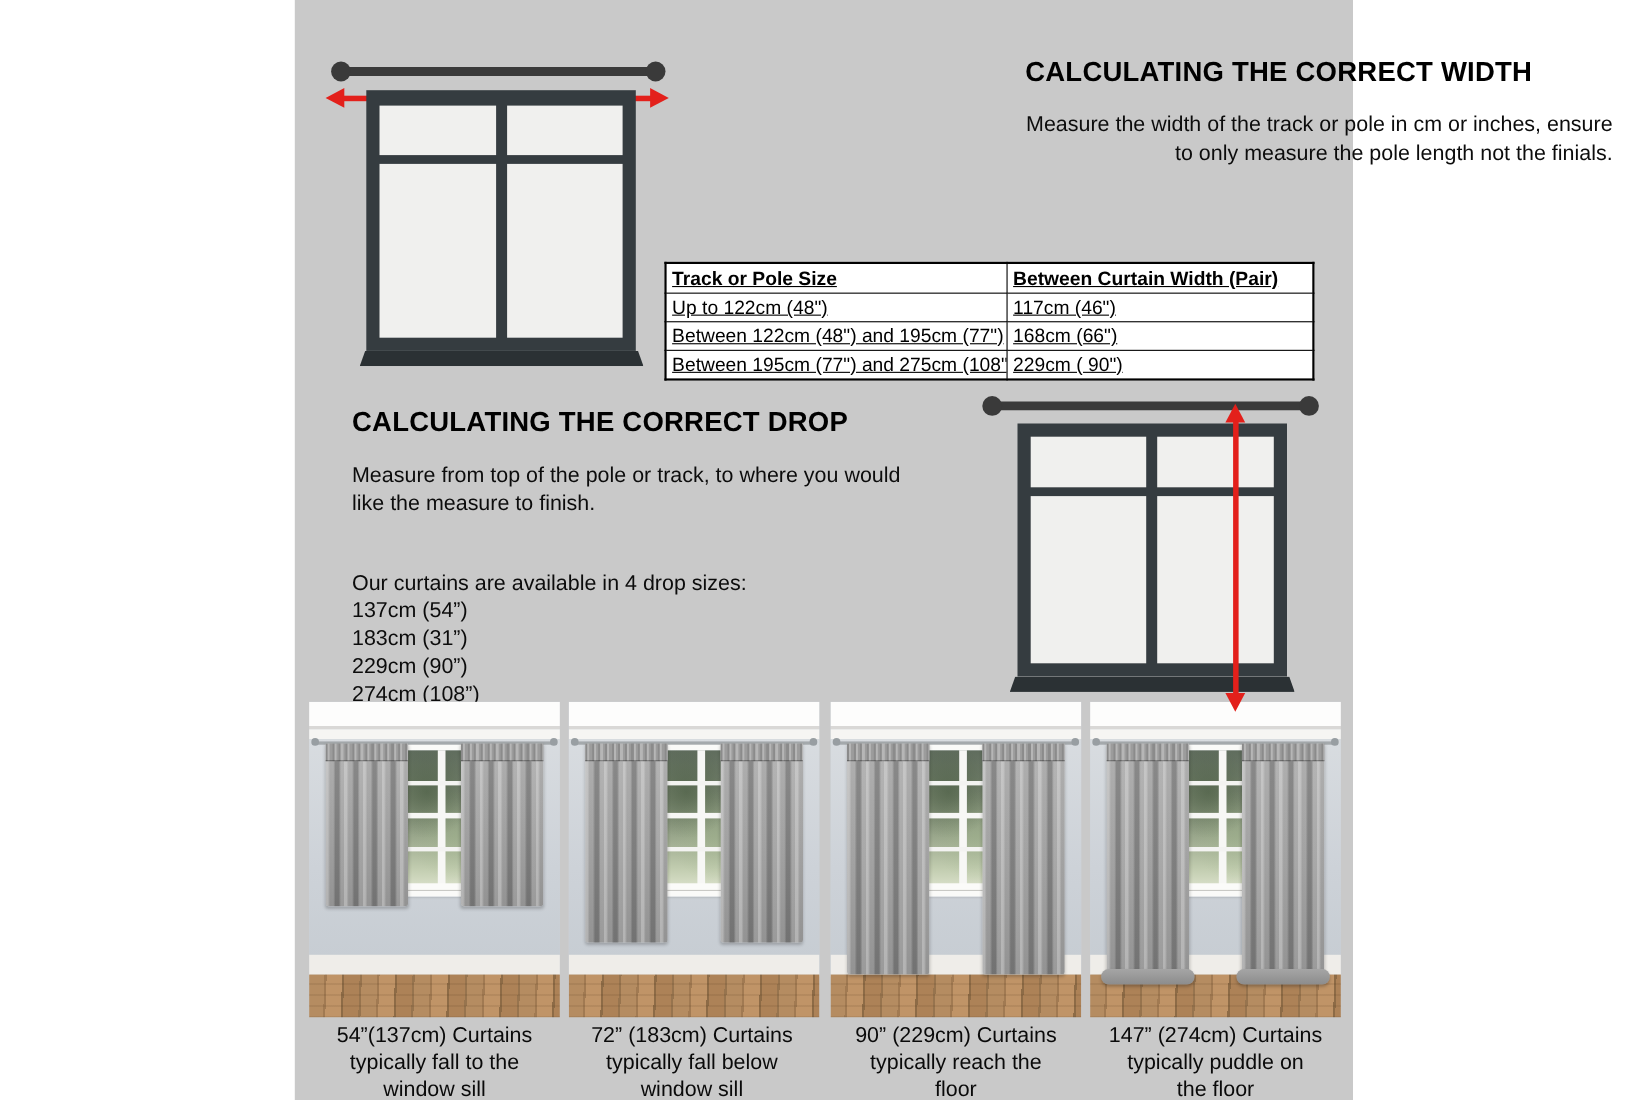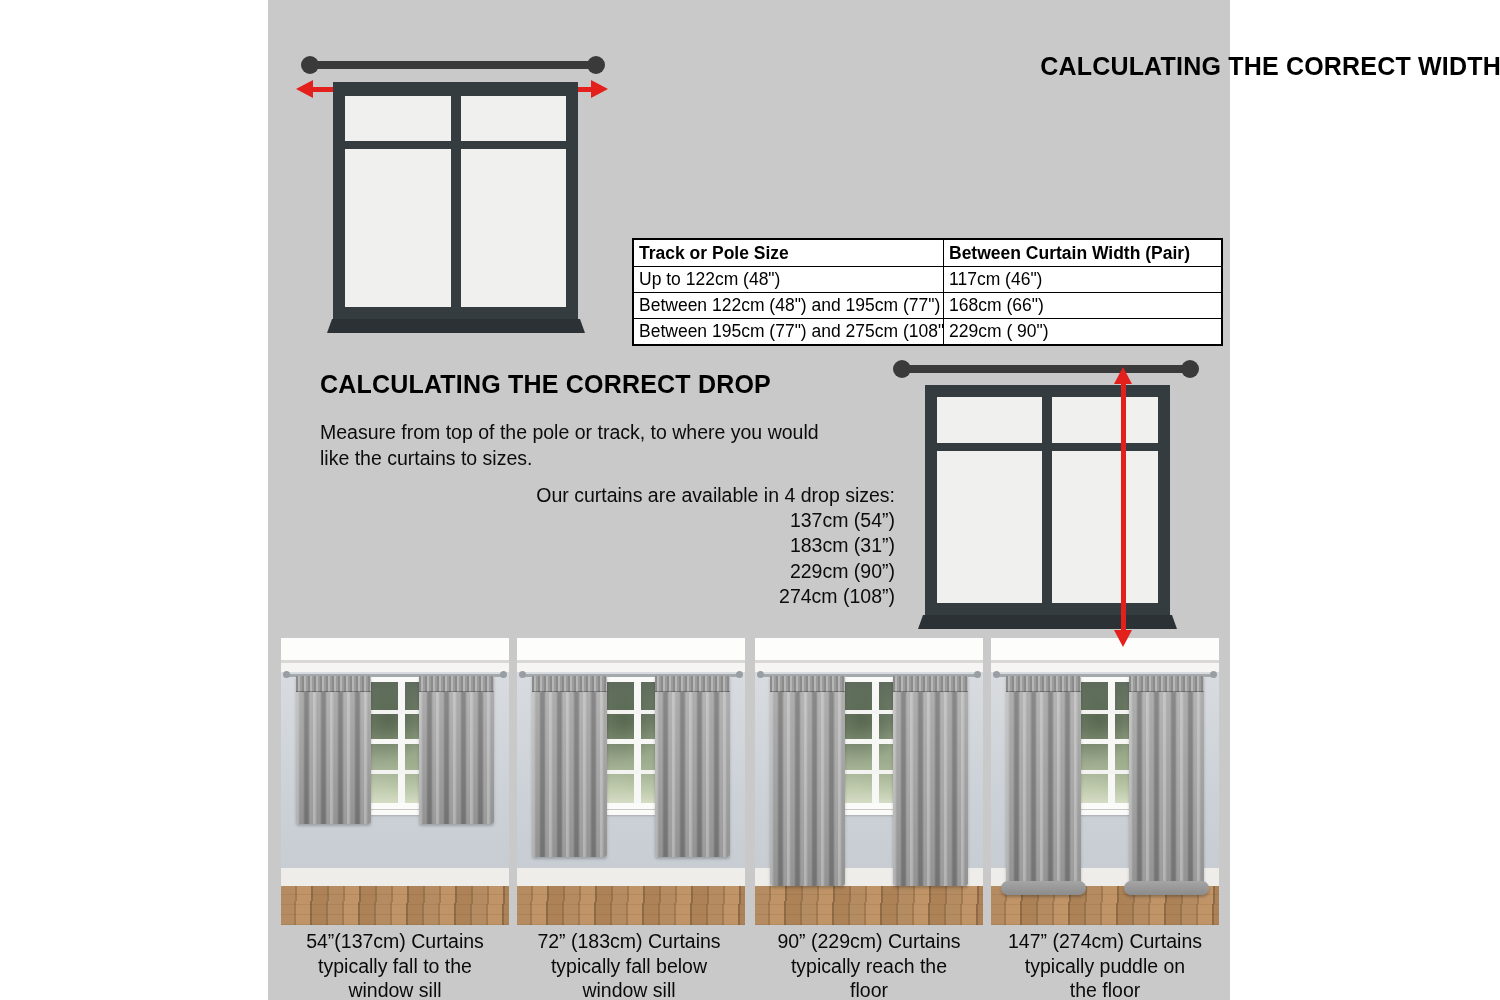--- a/index.html
+++ b/index.html
@@ -2,28 +2,28 @@
 <html><head>
 <meta charset="utf-8">
 <style>
   html,body{margin:0;padding:0;background:#ffffff;}
   .stage{position:relative;width:1500px;height:1000px;background:#ffffff;overflow:hidden;
          font-family:"Liberation Sans",sans-serif;color:#000;}
   .panel{position:absolute;left:268px;top:0;width:962px;height:1000px;background:#c9c9c9;}
 
   
   .section-title{position:absolute;font-weight:bold;font-size:25px;letter-spacing:0.2px;white-space:nowrap;}
-  .title-width{left:711px;top:52px;width:522px;text-align:right;}
+  .title-width{left:664px;top:52px;width:522px;text-align:left;}
   .title-drop{left:320px;top:370px;}
   .para{position:absolute;font-size:19.5px;line-height:26px;color:#0c0c0c;}
   .para span{display:block;}
   .width-para{left:615px;top:100px;width:583px;text-align:right;}
   .width-note{left:615px;top:168px;width:583px;text-align:right;}
   .drop-para{left:320px;top:420px;width:575px;text-align:left;line-height:25.5px;}
-  .drop-sizes{left:320px;top:483px;width:575px;text-align:right;line-height:25.2px;}
+  .drop-sizes{left:320px;top:518px;width:575px;text-align:left;line-height:25.2px;}
 
   
   .size-table{position:absolute;left:622px;top:238px;width:576px;border-collapse:collapse;
               border:2px solid #000;background:#fff;table-layout:fixed;}
   .size-table th,.size-table td{border:1px solid #000;text-align:left;vertical-align:middle;
               font-size:17.5px;padding:1px 5px 2px 5px;height:22px;line-height:20px;white-space:nowrap;overflow:hidden;}
   .size-table th{font-weight:bold;height:23px;}
   .col-pole{width:299px;}.col-width{width:267px;}
 
   
@@ -113,22 +113,26 @@
       <div class="win-frame" style="left:65px;top:82px;width:245px;height:237px;">
         <div class="pane" style="left:12px;top:14px;width:106px;height:45px;"></div>
         <div class="pane" style="left:128px;top:14px;width:105px;height:45px;"></div>
         <div class="pane" style="left:12px;top:67px;width:106px;height:158px;"></div>
         <div class="pane" style="left:128px;top:67px;width:105px;height:158px;"></div>
       </div>
       <div class="win-sill" style="left:59px;top:319px;width:258px;height:14px;"></div>
     </div>
 
     <div class="section-title title-width">CALCULATING THE CORRECT WIDTH</div>
-
-    <table class="size-table" style="left:364px;">
+    <div class="para width-para">
+      <span>Measure the width of the track or pole in cm or inches, ensure</span>
+      <span>to only measure the pole length not the finials.</span>
+    </div>
+
+    <table class="size-table" style="left:336px;text-decoration:underline;">
       <tbody>
           <tr>
         <th class="col-pole">Track or Pole Size</th>
         <th class="col-width">Between Curtain Width (Pair)</th>
       </tr>
       <tr>
         <td>Up to 122cm (48")</td>
         <td>117cm (46")</td>
       </tr>
       <tr>
@@ -138,21 +142,21 @@
       <tr>
         <td>Between 195cm (77") and 275cm (108")</td>
         <td>229cm ( 90")</td>
       </tr>
     </tbody>
       </table>
 
     <div class="section-title title-drop" style="left:52px;">CALCULATING THE CORRECT DROP</div>
     <div class="para drop-para" style="left:52px;">
       <span>Measure from top of the pole or track, to where you would</span>
-      <span>like the curtains to sizes.</span>
+      <span>like the measure to finish.</span>
     </div>
     <div class="para drop-sizes" style="left:52px;">
       <span>Our curtains are available in 4 drop sizes:</span>
       <span>137cm (54”)</span>
       <span>183cm (31”)</span>
       <span>229cm (90”)</span>
       <span>274cm (108”)</span>
     </div>
 
     <div>

